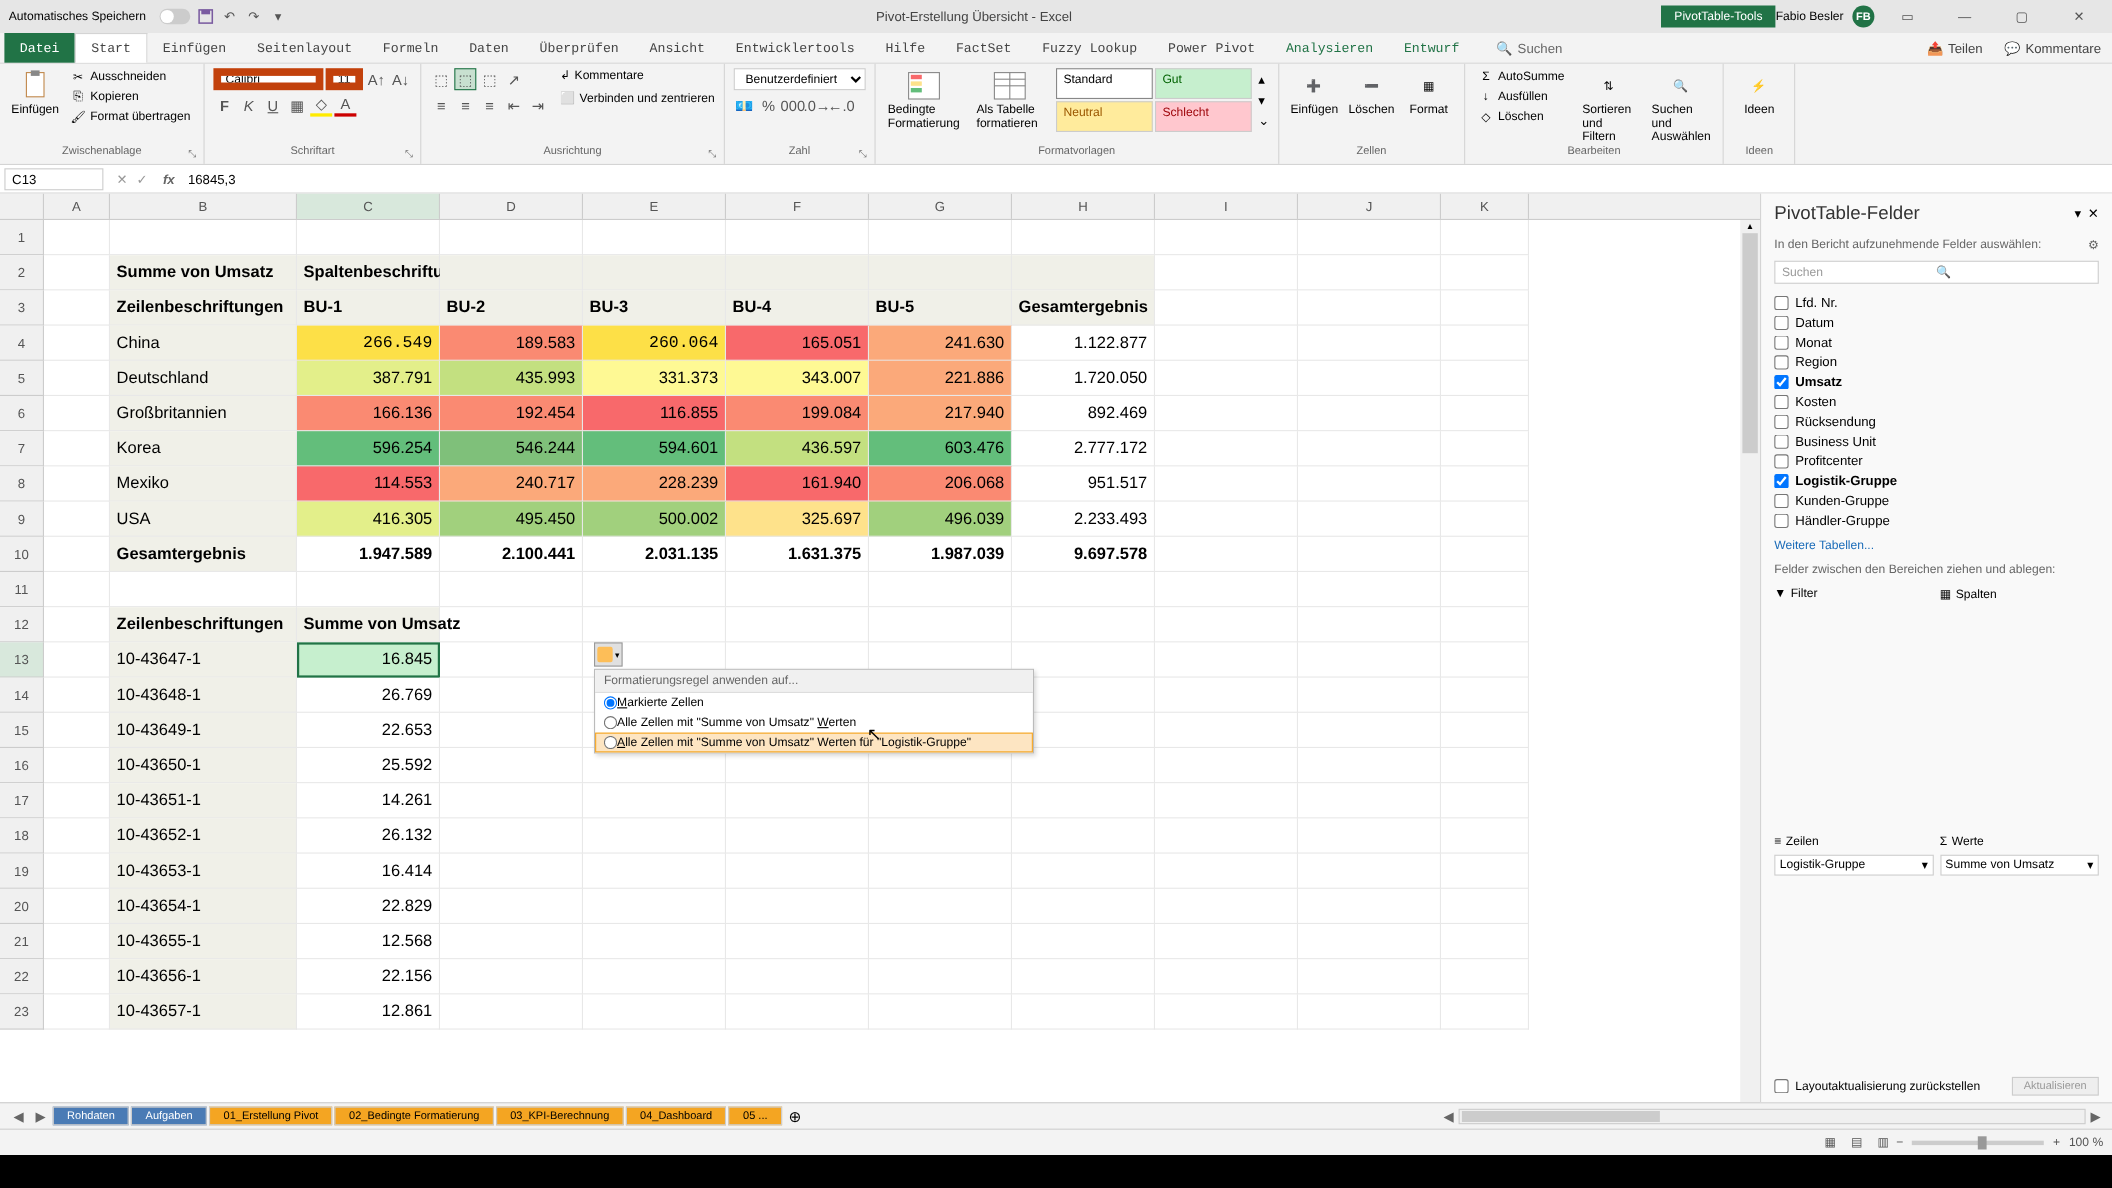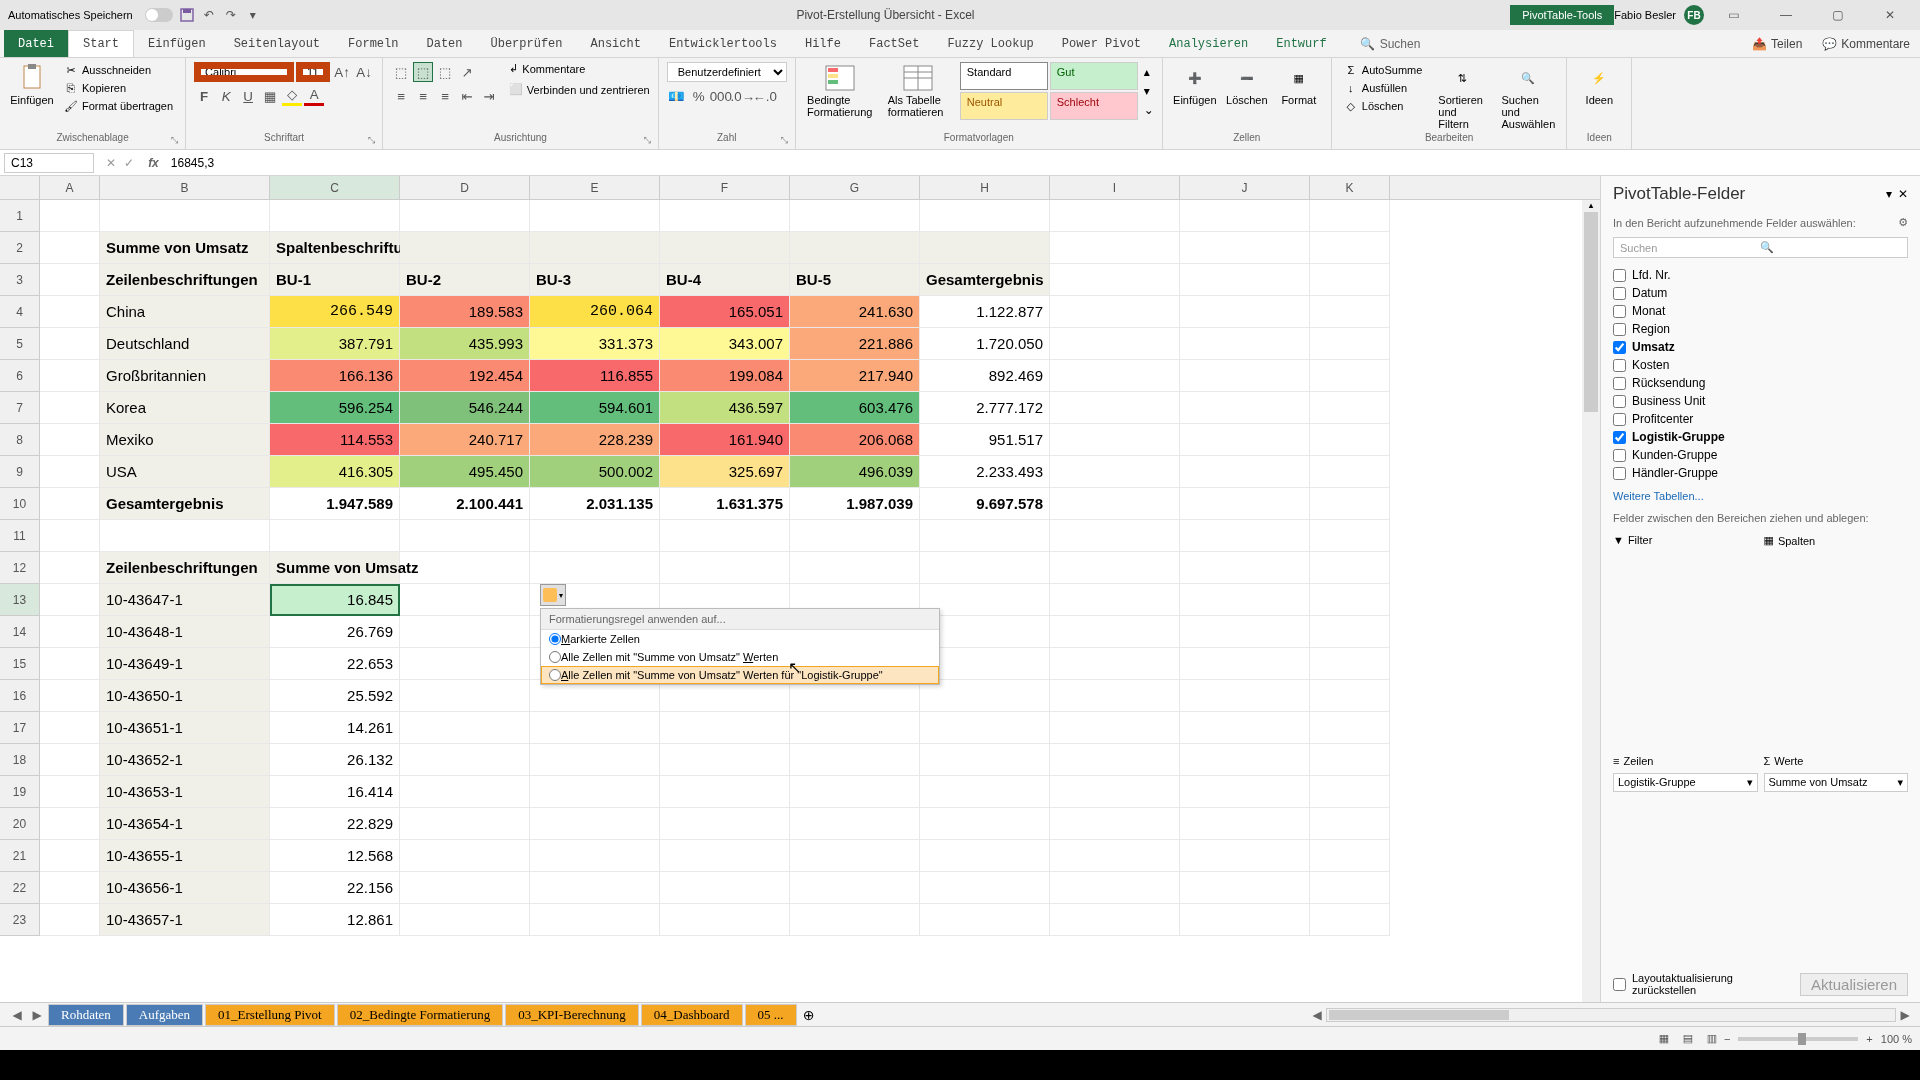--- a/index.html
+++ b/index.html
@@ -99,52 +99,52 @@
 .popup-hdr { background:#f0f0f0; padding:4px 8px; color:#666; border-bottom:1px solid #ddd; }
 .popup-opt { display:flex; align-items:center; gap:0; padding:3px 8px; }
 .popup-opt.sel { }
 .popup-opt.hover { background:#fde5c2; border:1px solid #f4a522; padding:2px 7px; }
 .popup-opt input[type=radio] { width:12px; height:12px; }
 .popup .accel { text-decoration:underline; }
 
 
 .sheet-tabs { height:24px; background:#f3f3f3; display:flex; align-items:center; border-top:1px solid #ccc; padding-left:8px; gap:2px; }
 .nav-btn { width:18px; height:18px; display:flex; align-items:center; justify-content:center; color:#666; }
-.st { padding:2px 12px; font-size:13px; border:1px solid #ccc; background:#fff;font-family:Liberation Serif, serif; }
+.st { padding:2px 12px; font-size:10px; border:1px solid #ccc; background:#fff; }
 .st.blue { background:#4a7bb5; color:#fff; }
 .st.orange { background:#f4a522; color:#000; }
 .sheet-tabs .add { width:20px; text-align:center; font-size:14px; }
 .sheet-tabs .hscroll { flex:1; display:flex; align-items:center; justify-content:flex-end; padding-right:6px; }
 .hscroll-track { width:570px; height:14px; background:#f0f0f0; border:1px solid #ccc; position:relative; }
 .hscroll-thumb { position:absolute; left:2px; width:180px; height:10px; top:1px; background:#ccc; }
 
 
 .statusbar { height:24px; background:#f3f3f3; display:flex; align-items:center; padding:0 8px; font-size:11px; color:#555; border-top:1px solid #ccc; }
 .statusbar .spacer { flex:1; }
 .view-btn { width:24px; height:20px; border:1px solid transparent; display:flex; align-items:center; justify-content:center; }
 .zoom-slider { width:120px; height:4px; background:#ccc; margin:0 8px; position:relative; }
 .zoom-slider::after { content:''; position:absolute; left:50%; top:-4px; width:8px; height:12px; background:#999; }
 
 
 .pivot-pane .title { display:flex; justify-content:space-between; align-items:center; padding:8px 12px; }
 .pivot-pane .title h3 { font-size:17px; font-weight:normal; color:#333; }
-.pivot-pane .subtitle { font-size:11px; color:#666; padding:4px 12px; display:flex; justify-content:space-between; align-items:center; }
+.pivot-pane .subtitle { font-size:11px; color:#666; padding:4px 12px; display:flex; justify-content:space-between; align-items:flex-start; }
 .pivot-pane .search { margin:4px 12px; border:1px solid #ccc; padding:3px 6px; font-size:11px; background:#fff; display:flex; align-items:center; }
 .pivot-pane .search span { color:#999; flex:1; }
 .field-list { padding:4px 12px; max-height:240px; overflow-y:auto; }
 .field-item { display:flex; align-items:center; gap:6px; padding:2px 0; font-size:12px; }
 .field-item.checked span { font-weight:bold; }
 .more-tables { padding:4px 12px; font-size:11px; color:#1a6bb8; }
 .drop-hdr { font-size:11px; color:#666; padding:6px 12px; }
 .drop-zones { display:grid; grid-template-columns:1fr 1fr; gap:6px; padding:0 12px; flex:1; }
 .drop-zone { border:none; min-height:120px; }
 .drop-zone .zhdr { font-size:11px; padding:4px 0; display:flex; align-items:center; gap:4px; }
 .drop-zone .zitem { background:#fff; border:1px solid #ccc; padding:2px 4px; font-size:11px; margin:2px 0; display:flex; justify-content:space-between; }
 .defer { padding:6px 12px; font-size:11px; display:flex; align-items:center; gap:6px; }
-.defer button { padding:2px 10px; font-size:15px; color:#999; background:#eee; border:1px solid #ccc; }
+.defer button { padding:2px 10px; font-size:10px; color:#999; background:#eee; border:1px solid #ccc; }
 
 .vscroll { position:absolute; right:0; top:24px; width:18px; bottom:0; background:#f0f0f0; }
 .vscroll-thumb { position:absolute; top:12px; width:14px; left:2px; height:200px; background:#ccc; }
 
 .black-bar { height:30px; background:#000; }
 
 svg { overflow:visible; }
 </style>
 </head>
 <body>

